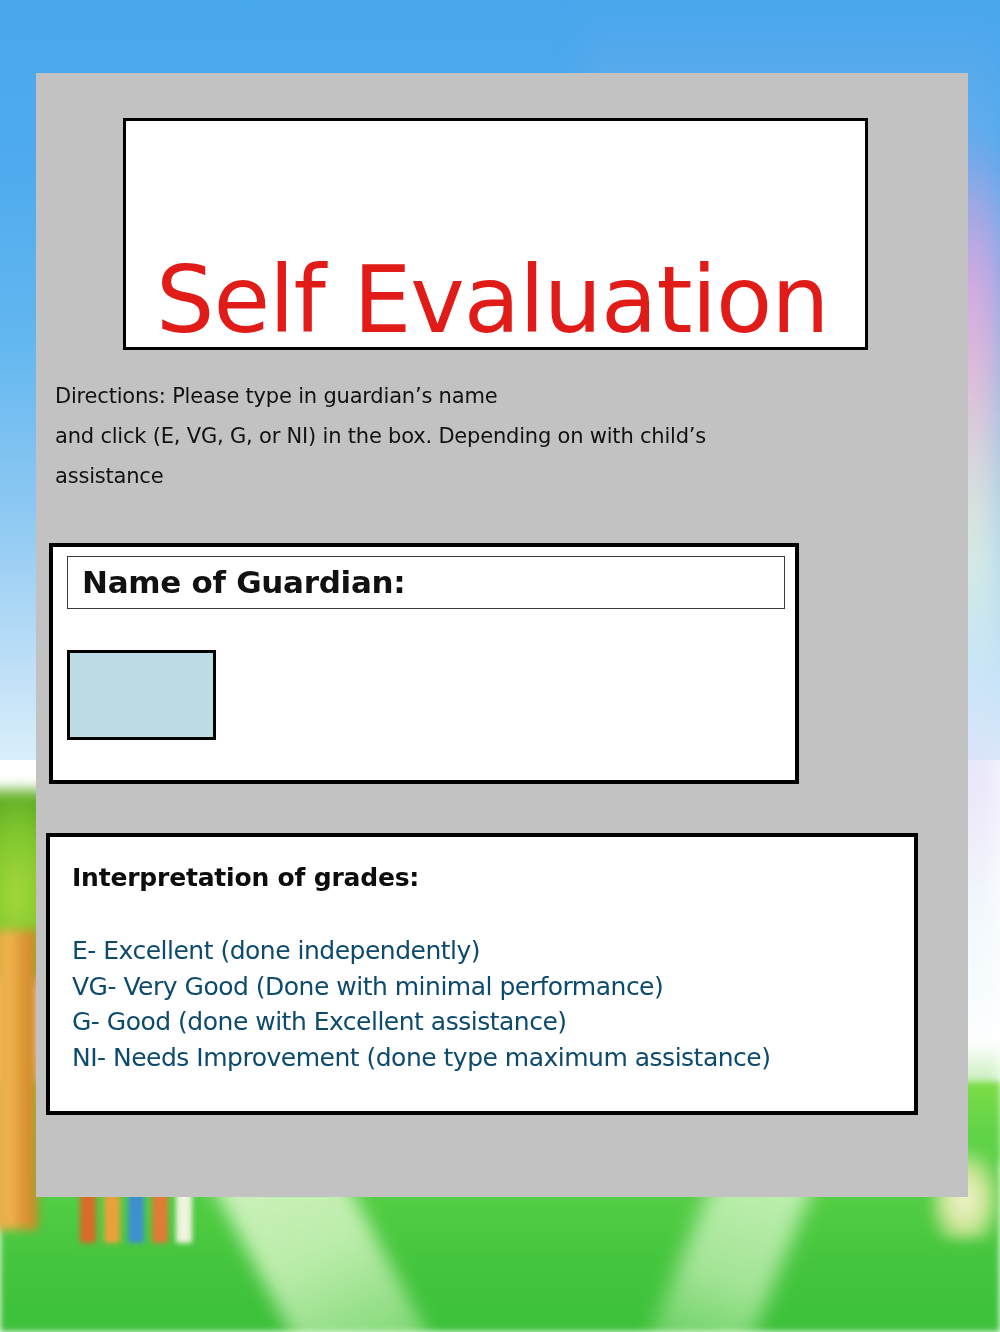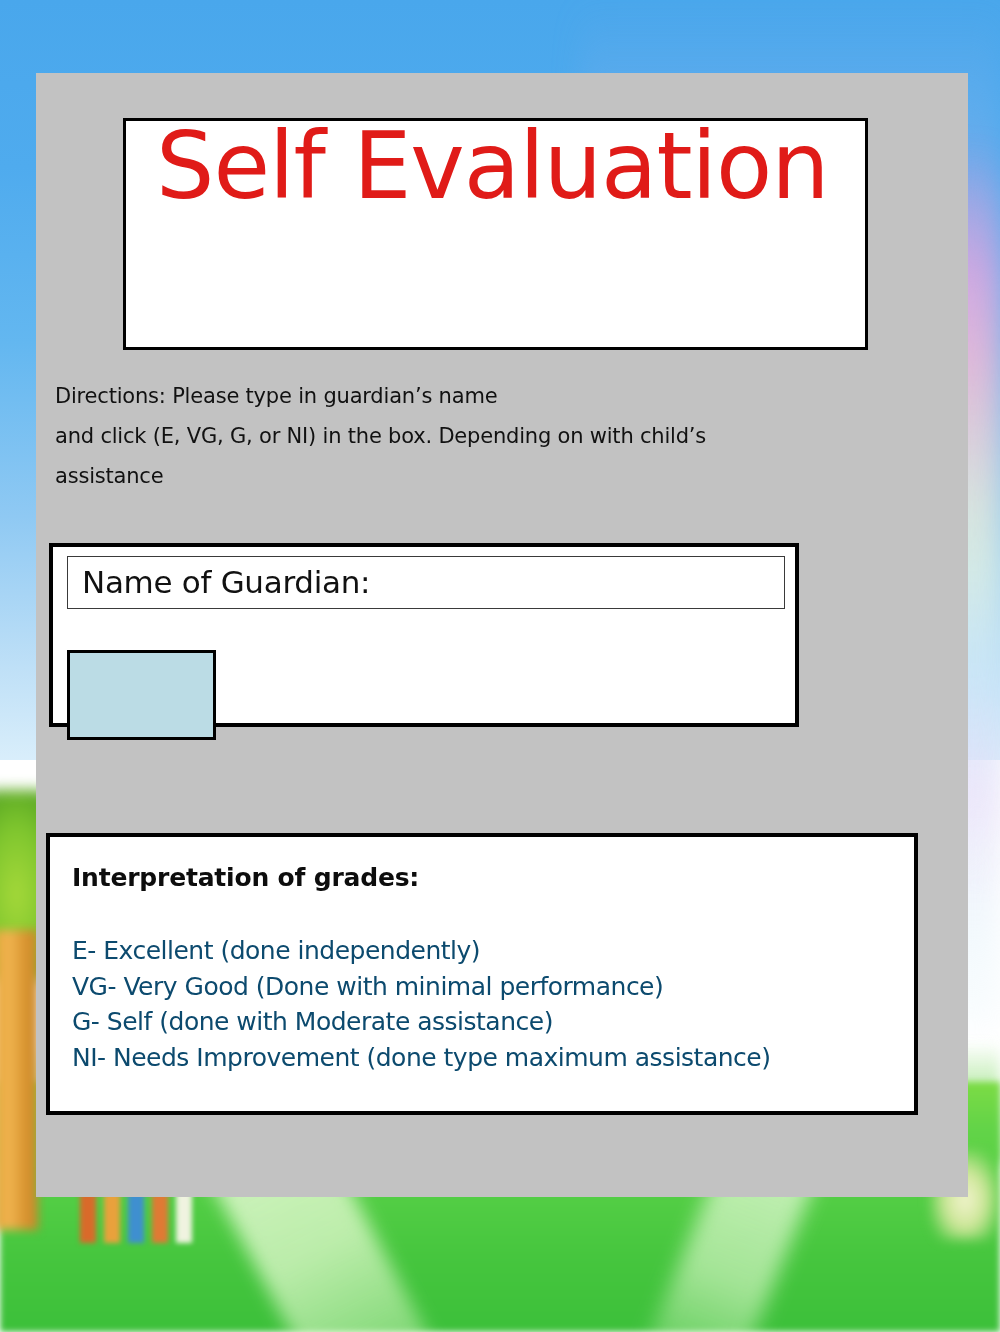--- a/index.html
+++ b/index.html
@@ -168,21 +168,21 @@
   .title-box {
     position: absolute;
     left: 87px;
     top: 45px;
     width: 745px;
     height: 232px;
     background: #ffffff;
     border: 3px solid #000000;
     box-sizing: border-box;
     display: flex;
-    align-items: flex-start;
+    align-items: flex-end;
     justify-content: flex-start;
   }
   .title-text {
     color: #e01b18;
     font-family: "DejaVu Sans", sans-serif;
     font-size: 92px;
     line-height: 1;
     font-weight: 400;
     letter-spacing: -1px;
     padding-left: 30px;
@@ -202,24 +202,25 @@
     letter-spacing: -0.2px;
   }
   .directions p { margin: 0; }
 
   
   .guardian-box {
     position: absolute;
     left: 13px;
     top: 470px;
     width: 750px;
-    height: 184px;
+    height: 241px;
     background: #ffffff;
     border: 4px solid #000000;
     box-sizing: border-box;
+    font-weight: bold;
   }
   .guardian-field {
     position: absolute;
     left: 14px;
     top: 9px;
     width: 718px;
     height: 53px;
     background: #ffffff;
     border: 1.5px solid #3a3a3a;
     box-sizing: border-box;
@@ -320,19 +321,19 @@
         <span class="guardian-field-label">Name of Guardian:</span>
       </div>
       <div class="grade-input"></div>
     </div>
 
     <div class="interpretation-box">
       <div class="interp-heading">Interpretation of grades:</div>
       <div class="interp-list">
         <div class="interp-line">E- Excellent (done independently)</div>
         <div class="interp-line">VG- Very Good (Done with minimal performance)</div>
-        <div class="interp-line">G- Self (done with Moderate assistance)</div>
+        <div class="interp-line">G- Good (done with Excellent assistance)</div>
         <div class="interp-line">NI- Needs Improvement (done type maximum assistance)</div>
       </div>
     </div>
 
   </div>
 </div>
 
 </body></html>

